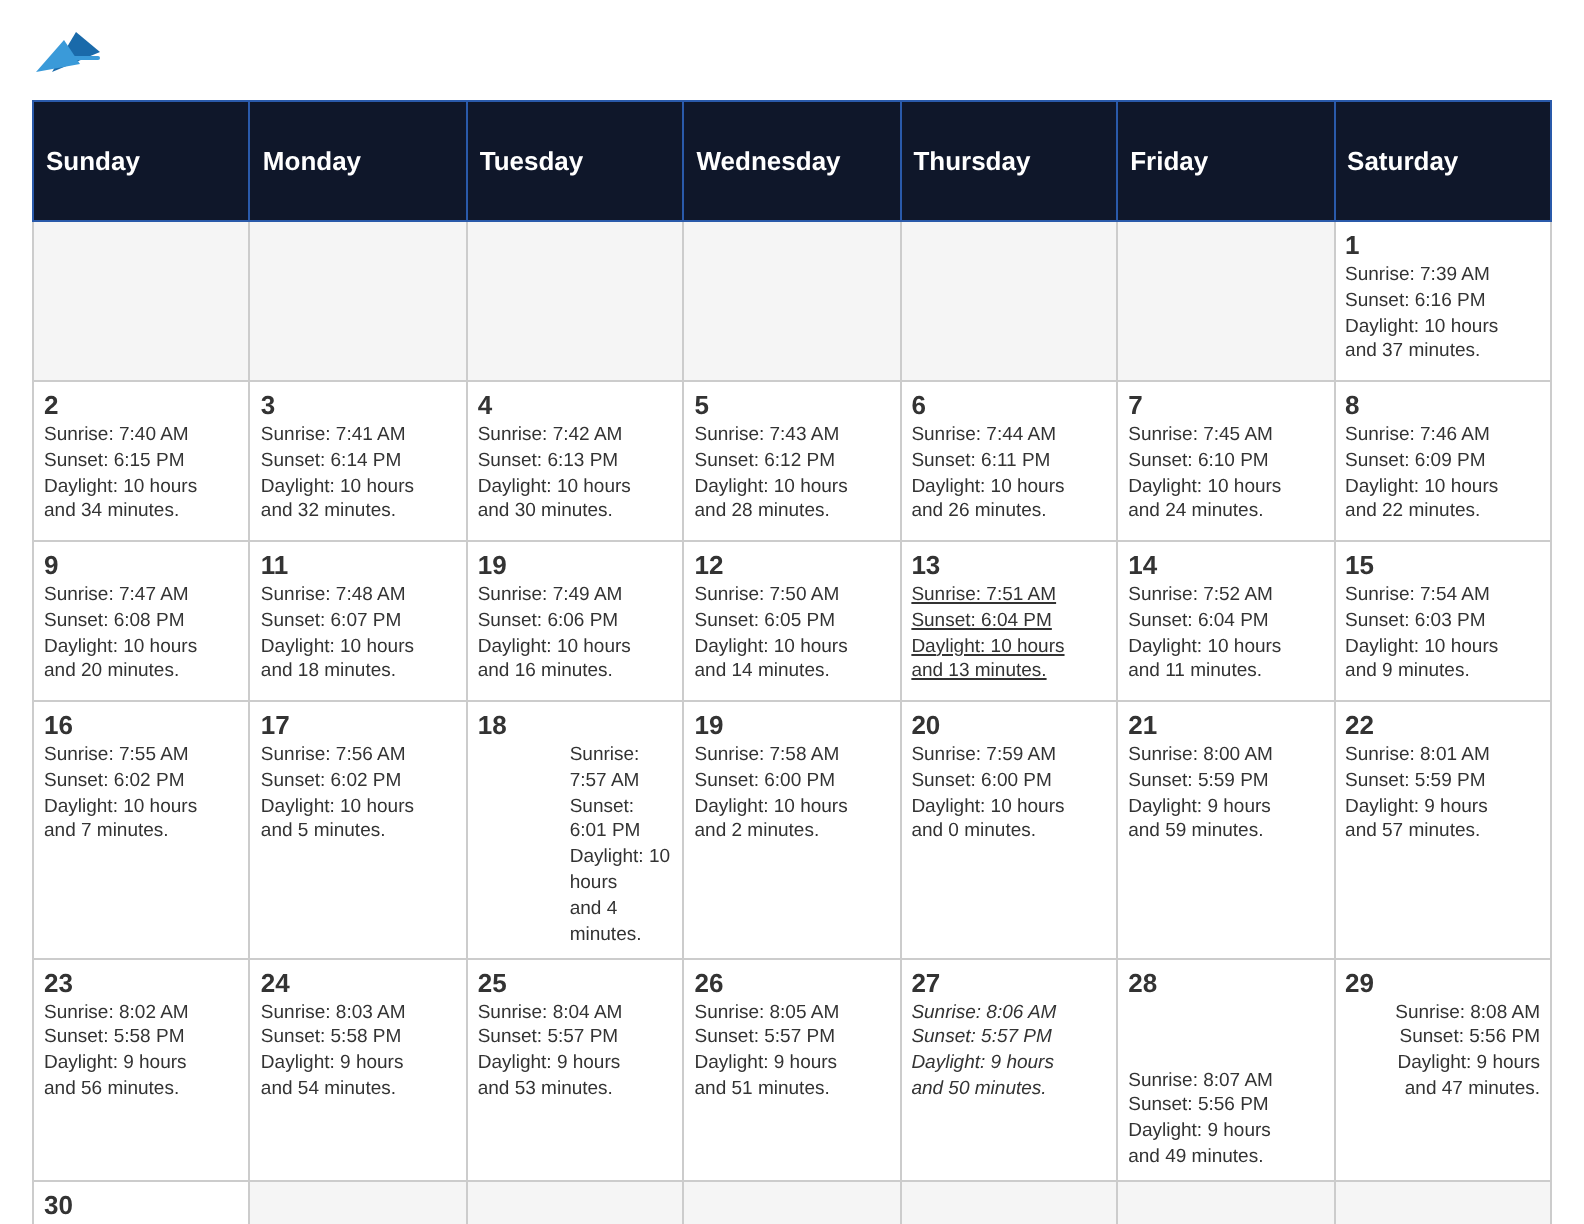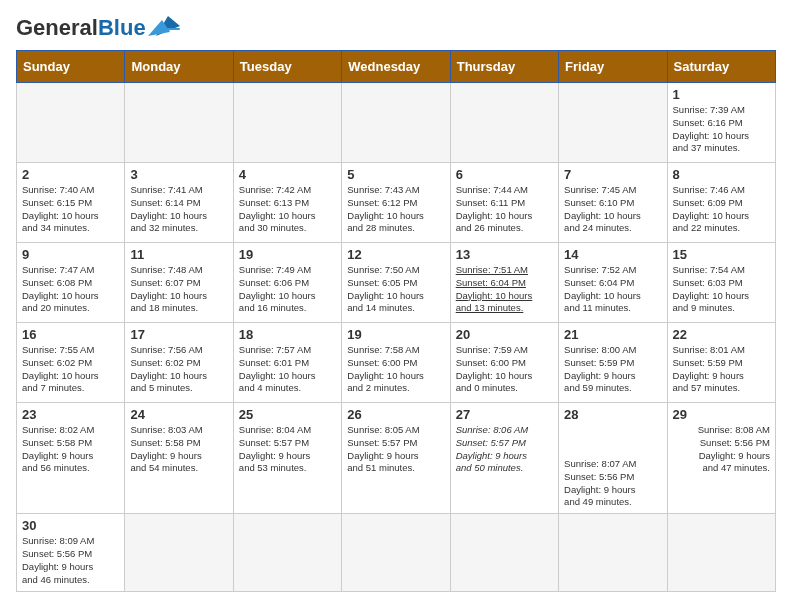--- a/index.html
+++ b/index.html
@@ -39,25 +39,25 @@
     .location {
       font-size: 16px;
       color: #555;
     }
     .calendar {
       width: 100%;
       border-collapse: collapse;
       border: 1px solid #ccc;
     }
     .calendar th {
-      background-color: #a16207;
+      background-color: #0f172a;
       color: white;
       font-size: 13px;
       font-weight: bold;
-      padding: 8px 6px;
+      padding: 22px 6px;
       text-align: left;
       border: 1px solid #2a5aaa;
     }
     .calendar td {
       vertical-align: top;
       border: 1px solid #ccc;
       padding: 4px 5px;
       font-size: 10px;
       color: #333;
       background: #fff;
@@ -82,23 +82,20 @@
     .last-row td {
       height: 65px;
     }
   </style>
 </head>
 <body>
 
 <div class="header">
   <div class="logo">
     <div style="display:flex; align-items:center;">
-      <span class="logo-text">
-        <span>General</span><span class="blue">Blue</span>
-      </span>
       <svg width="36" height="28" viewBox="0 0 36 28" style="margin-left:2px;margin-top:-4px;">
         <polygon points="8,24 20,4 32,14" fill="#1a6aaa"></polygon>
         <polygon points="0,24 14,8 22,20" fill="#3a9ad9"></polygon>
         <rect x="18" y="16" width="14" height="2" fill="#3a9ad9" rx="1"></rect>
       </svg>
     </div>
   </div>
   <div class="title-block">
     <div class="month-title"></div>
     <div class="location"></div>
@@ -245,21 +242,21 @@
         </td>
         <td>
           <span class="day-number">17</span>
           <div class="day-info" style="white-space: pre-line;">Sunrise: 7:56 AM
 Sunset: 6:02 PM
 Daylight: 10 hours
 and 5 minutes.</div>
         </td>
         <td>
           <span class="day-number">18</span>
-          <div class="day-info" style="white-space: pre-line;">Sunrise: 7:57 AM
+          <div class="day-info" style="white-space: pre-line; margin-left: 46px;">Sunrise: 7:57 AM
 Sunset: 6:01 PM
 Daylight: 10 hours
 and 4 minutes.</div>
         </td>
         <td>
           <span class="day-number">19</span>
           <div class="day-info" style="white-space: pre-line;">Sunrise: 7:58 AM
 Sunset: 6:00 PM
 Daylight: 10 hours
 and 2 minutes.</div>

